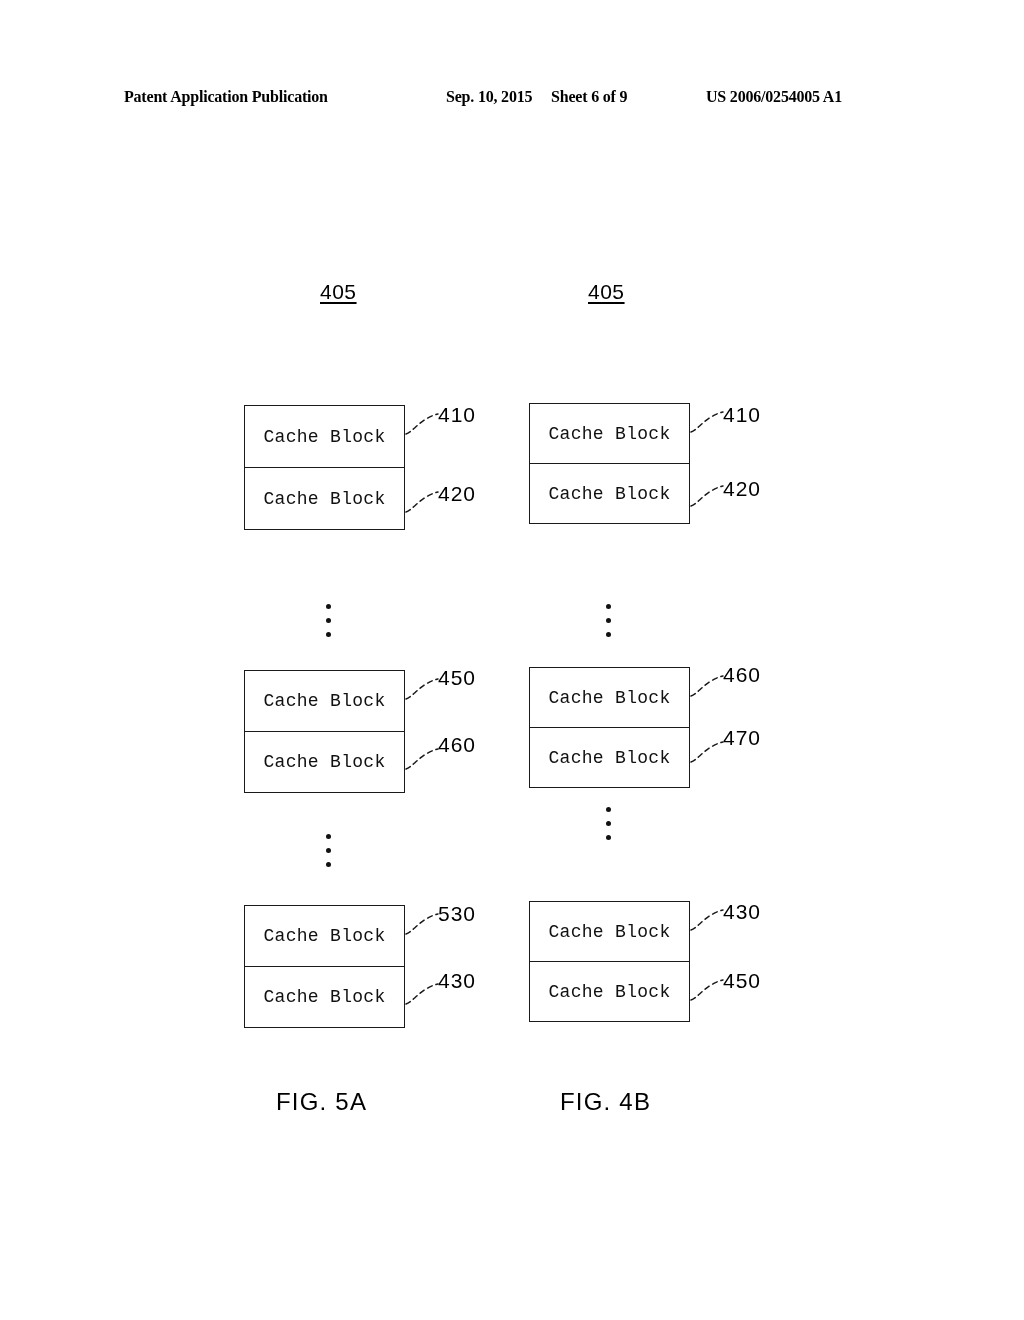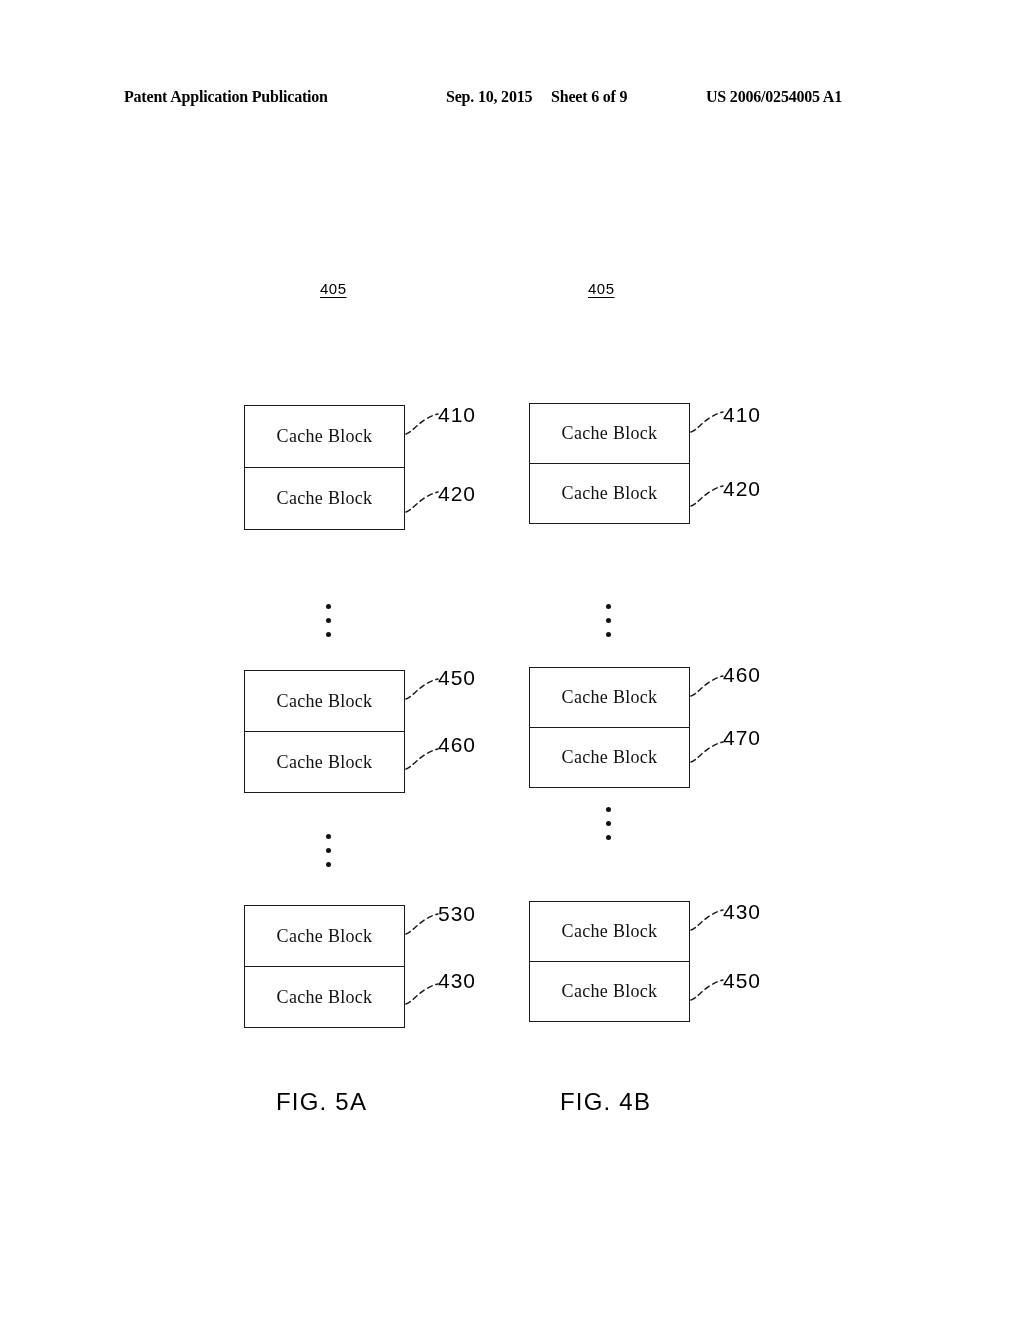--- a/index.html
+++ b/index.html
@@ -40,21 +40,21 @@
     top: 0;
     width: 512px;
     height: 1320px;
   }
   #figure-5a { left: 0; }
   #figure-5b { left: 512px; }
 
   .fig-ref-405 {
     position: absolute;
     font-family: "Liberation Sans", sans-serif;
-    font-size: 15px;
+    font-size: 21px;
     letter-spacing: 0.5px;
     text-decoration: underline;
     text-underline-offset: 3px;
   }
 
   .fig-caption {
     position: absolute;
     font-family: "Liberation Sans", sans-serif;
     font-size: 24px;
     letter-spacing: 1.2px;
@@ -71,21 +71,21 @@
     width: 100%;
     box-sizing: border-box;
     border: 1.6px solid #1a1a1a;
     display: flex;
     align-items: center;
     justify-content: center;
   }
   .cache-block.upper { top: 0; }
   .cache-block.lower { border-top: none; }
   .cache-block .cb-label {
-    font-family: Liberation Serif, serif;
+    font-family: Liberation Mono, monospace;
     font-size: 18px;
     letter-spacing: 0.3px;
     color: #111111;
     white-space: nowrap;
   }
 
   
   .ref-num {
     position: absolute;
     font-family: "Liberation Sans", sans-serif;

